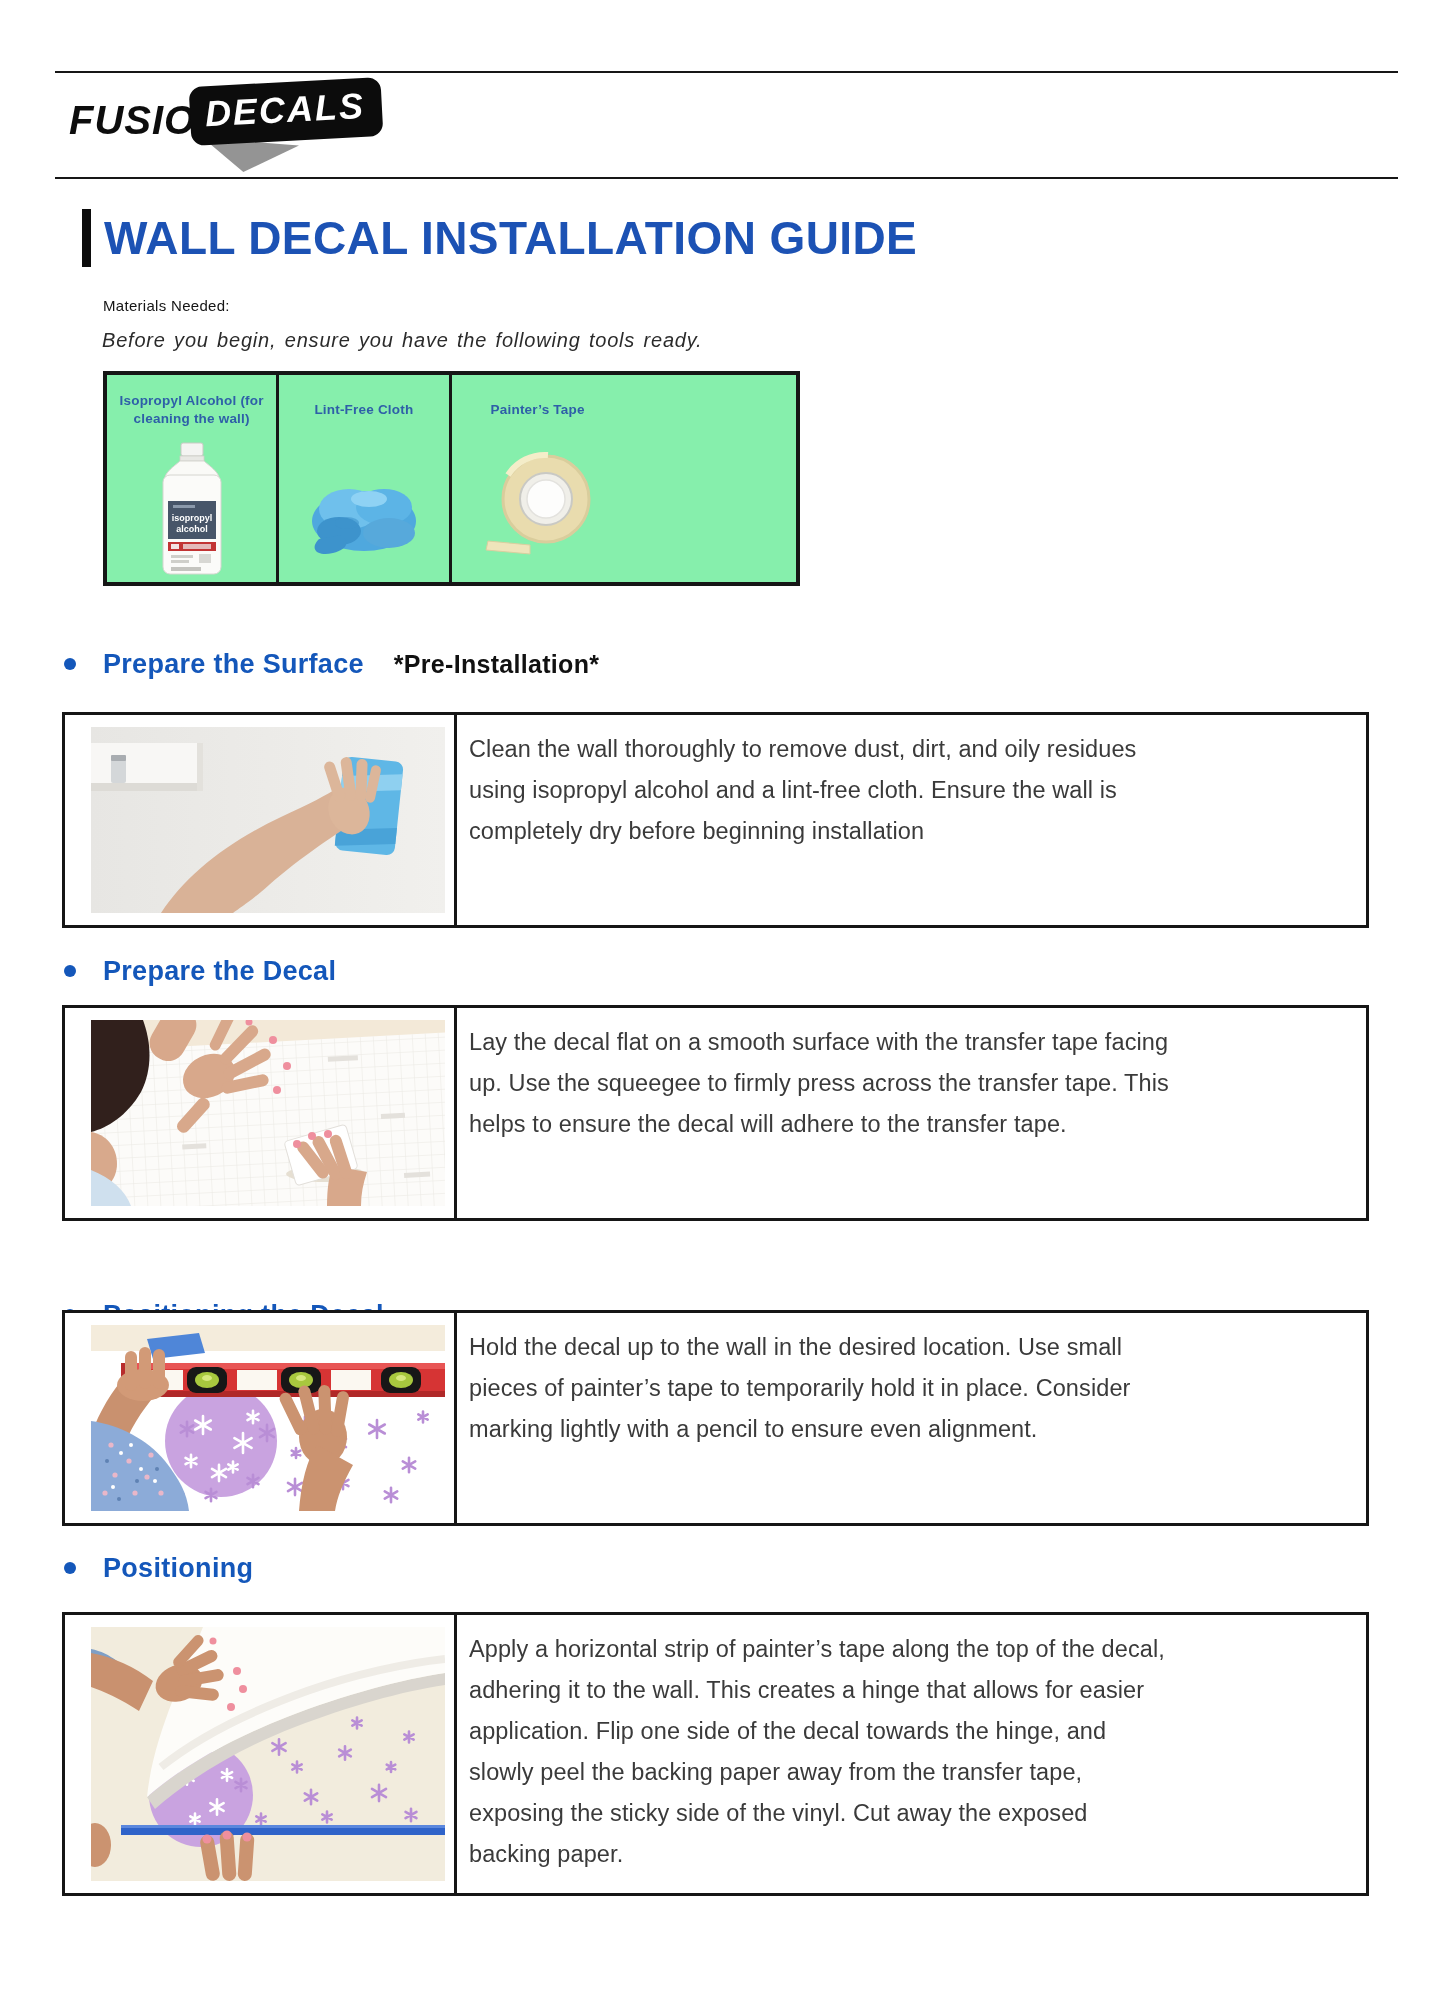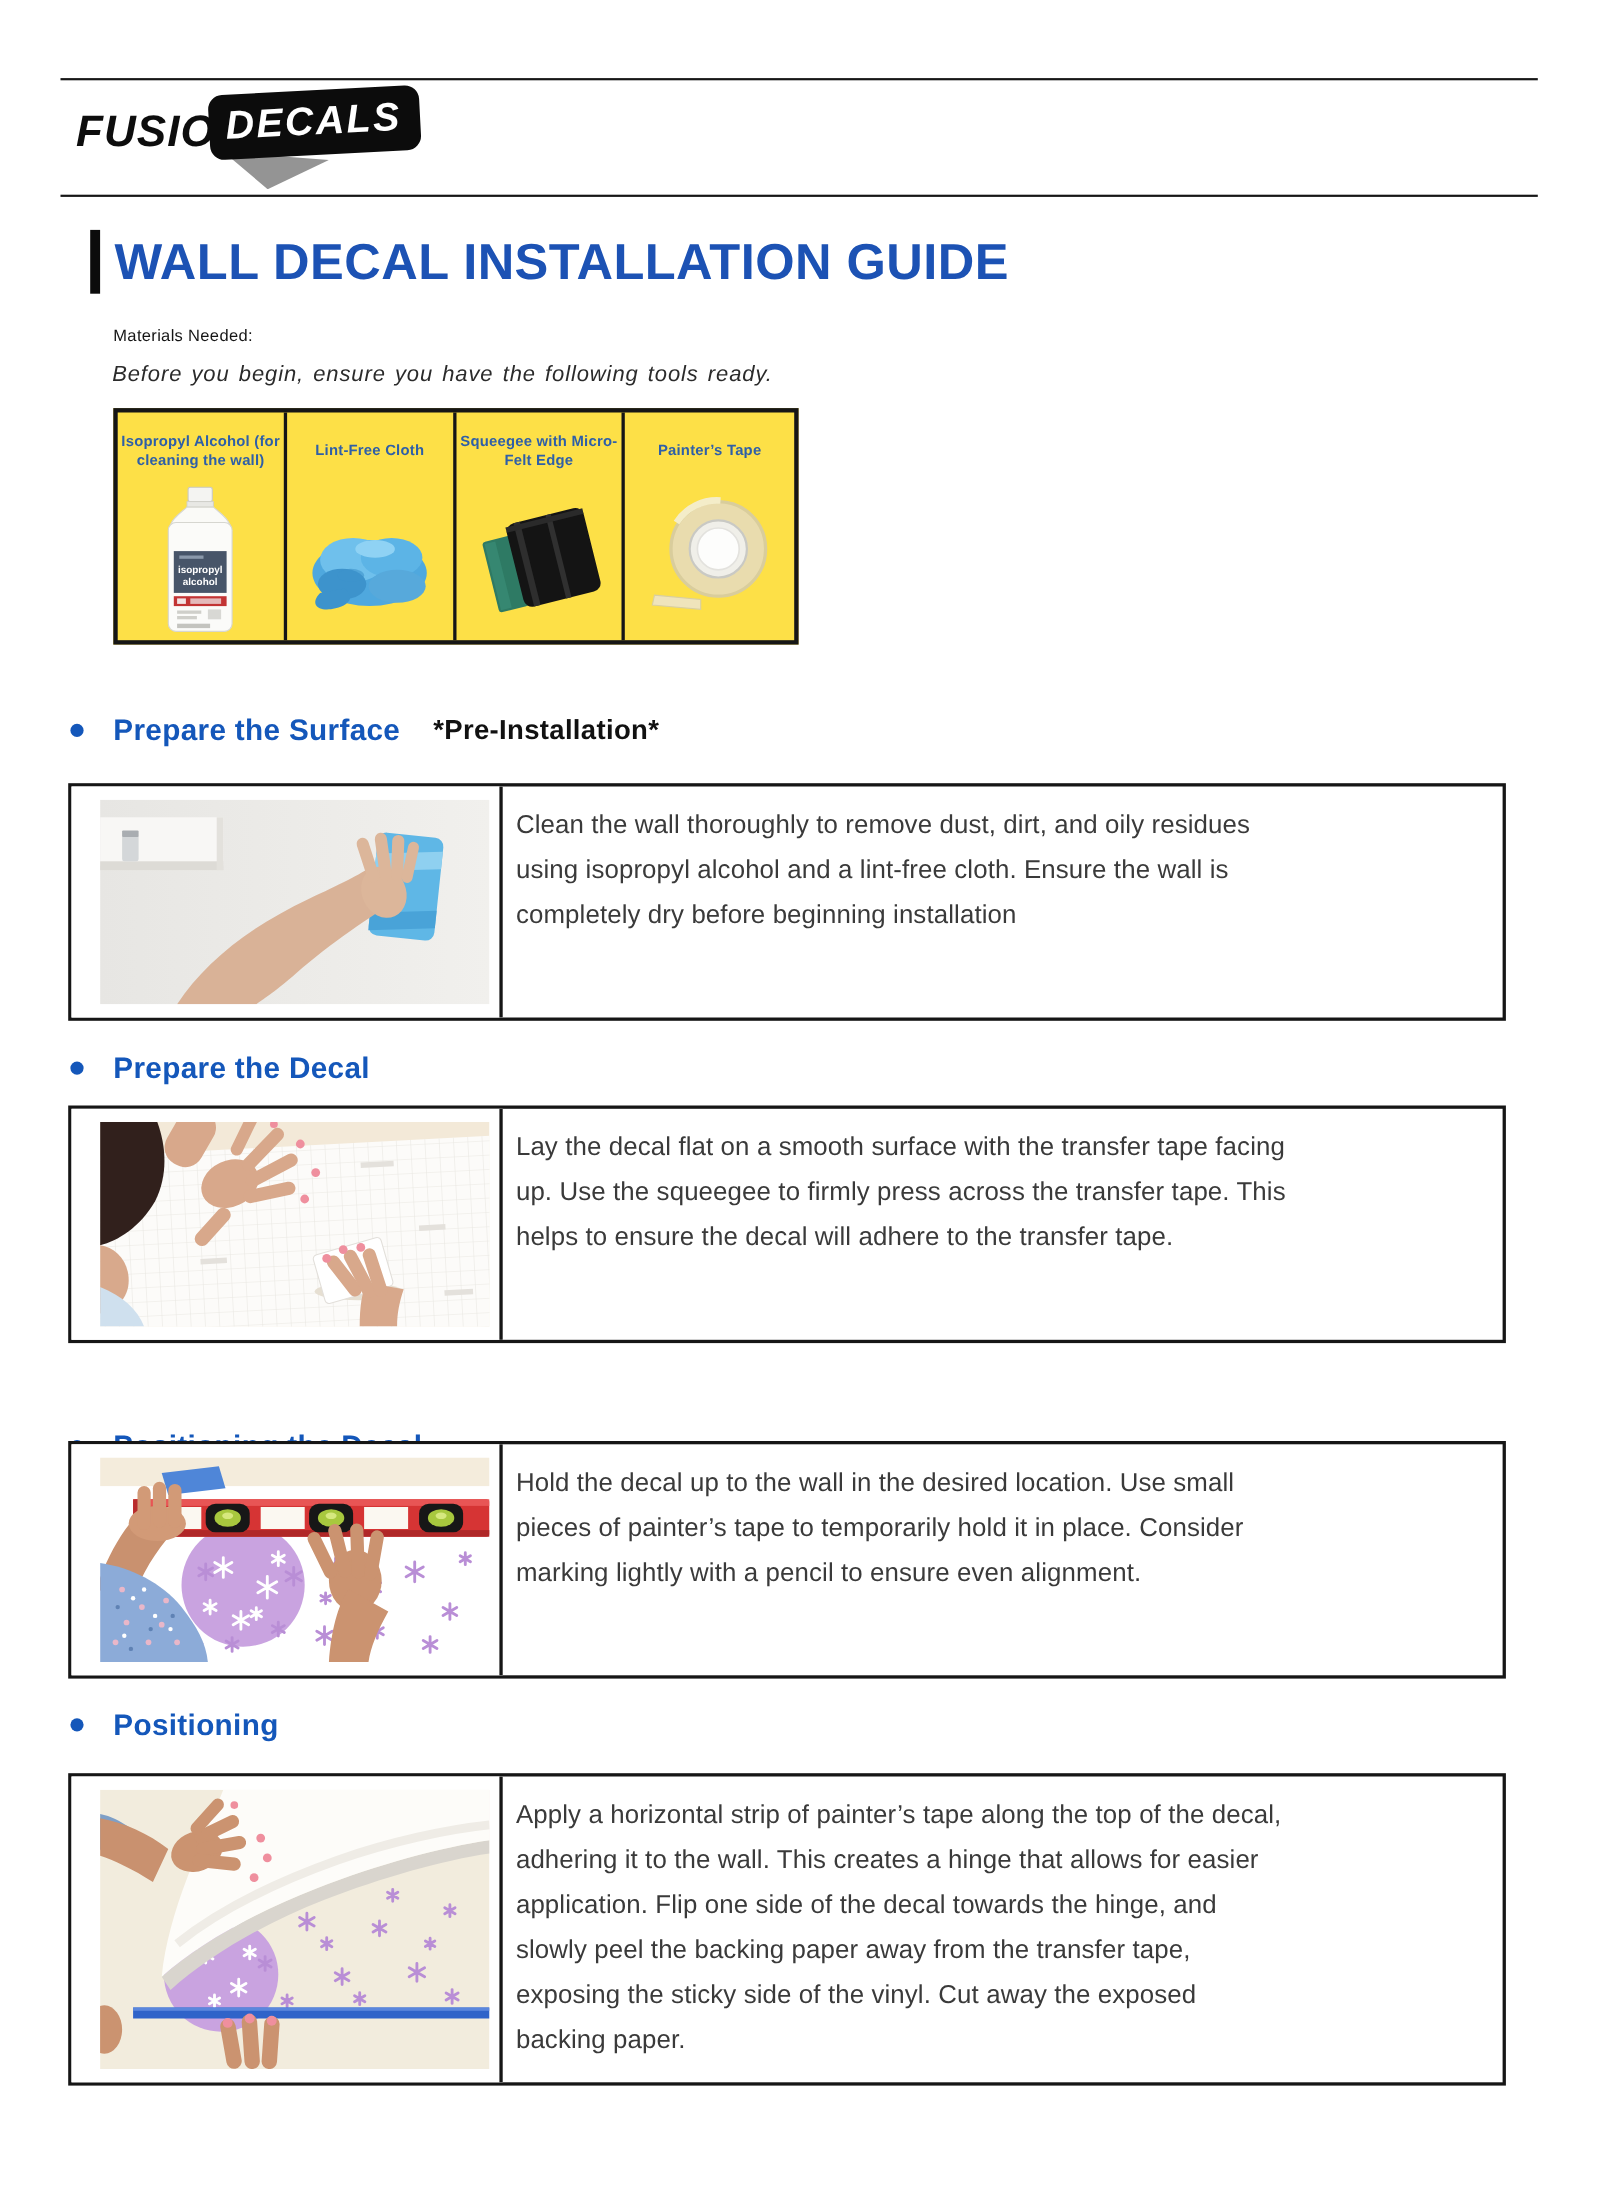--- a/index.html
+++ b/index.html
@@ -47,23 +47,23 @@
 
   
   .title-row{position:absolute;left:82px;top:209px;display:flex;align-items:center;}
   .title-bar{width:9px;height:58px;background:#0c0c0c;margin-right:13px;}
   .title-text{font-size:46px;font-weight:bold;color:var(--title-blue);letter-spacing:.4px;white-space:nowrap;}
 
   
   .materials-heading{position:absolute;left:103px;top:297px;font-size:15px;font-weight:normal;color:#141414;letter-spacing:.3px;}
   .materials-sub{position:absolute;left:102px;top:329px;font-size:20px;font-style:italic;color:#2b2b2b;letter-spacing:.8px;word-spacing:2px;}
   .materials-table{
-    position:absolute;left:103px;top:371px;width:623px;height:215px;
+    position:absolute;left:103px;top:371px;width:697px;height:215px;
     display:grid;grid-template-columns:repeat(4,1fr);
-    border:4px solid var(--ink);background:#fde047;
+    border:4px solid var(--ink);background:#86efac;
   }
   .mat-cell{border-right:3px solid var(--ink);display:flex;flex-direction:column;align-items:center;padding-top:6px;overflow:hidden;}
   .mat-cell:last-child{border-right:none;}
   .mat-label{
     font-size:13.5px;font-weight:bold;color:var(--label-blue);
     text-align:center;line-height:1.32;letter-spacing:.2px;
     min-height:58px;max-width:146px;display:flex;align-items:center;justify-content:center;
   }
   .mat-img{display:block;margin-top:2px;}
 
@@ -143,33 +143,20 @@
         <ellipse cx="60" cy="54" rx="30" ry="20" fill="#6fc0ec"></ellipse>
         <ellipse cx="95" cy="52" rx="28" ry="18" fill="#5cb4e6"></ellipse>
         <ellipse cx="50" cy="76" rx="22" ry="14" fill="#3d93cc"></ellipse>
         <ellipse cx="100" cy="78" rx="26" ry="15" fill="#57a9db"></ellipse>
         <path d="M30,84 C20,94 28,102 44,98 C60,94 60,86 52,80 Z" fill="#3d93cc"></path>
         <ellipse cx="80" cy="44" rx="18" ry="8" fill="#8fd2f4"></ellipse>
         <ellipse cx="58" cy="68" rx="12" ry="6" fill="#3d93cc" opacity="0.6"></ellipse>
       </svg>
     </div>
 
-    <div class="mat-cell">
-      <div class="mat-label">Squeegee with Micro-Felt Edge</div>
-      <svg class="mat-img" width="150" height="124" viewBox="0 0 150 124" style="margin-top:6px;">
-        <g transform="rotate(-14 75 62)">
-          <rect x="28" y="36" width="28" height="66" rx="3" fill="#2e7a64"></rect>
-          <rect x="30" y="38" width="10" height="62" fill="#3b8d76" opacity="0.7"></rect>
-          <rect x="52" y="26" width="72" height="78" rx="8" fill="#141414"></rect>
-          <rect x="60" y="26" width="6" height="78" fill="#2e2e2e"></rect>
-          <rect x="90" y="26" width="5" height="78" fill="#303030"></rect>
-          <rect x="52" y="28" width="72" height="5" fill="#2a2a2a"></rect>
-        </g>
-      </svg>
-    </div>
 
     <div class="mat-cell">
       <div class="mat-label">Painter’s Tape</div>
       <svg class="mat-img" width="140" height="120" viewBox="0 0 140 120" style="margin-top:8px;">
         <path d="M20,94 L62,98 L62,107 L18,103 Z" fill="#efe4bb" stroke="#d9cf9f"></path>
         <circle cx="78" cy="52" r="44" fill="#e9dcae"></circle>
         <circle cx="78" cy="52" r="43" fill="none" stroke="#d9cd9c" stroke-width="3"></circle>
         <path d="M40,28 A44 44 0 0 1 80 8" stroke="#f4edc9" stroke-width="6" fill="none"></path>
         <circle cx="78" cy="52" r="26" fill="#f0efe9"></circle>
         <circle cx="78" cy="52" r="26" fill="none" stroke="#c9c9c4" stroke-width="2"></circle>

